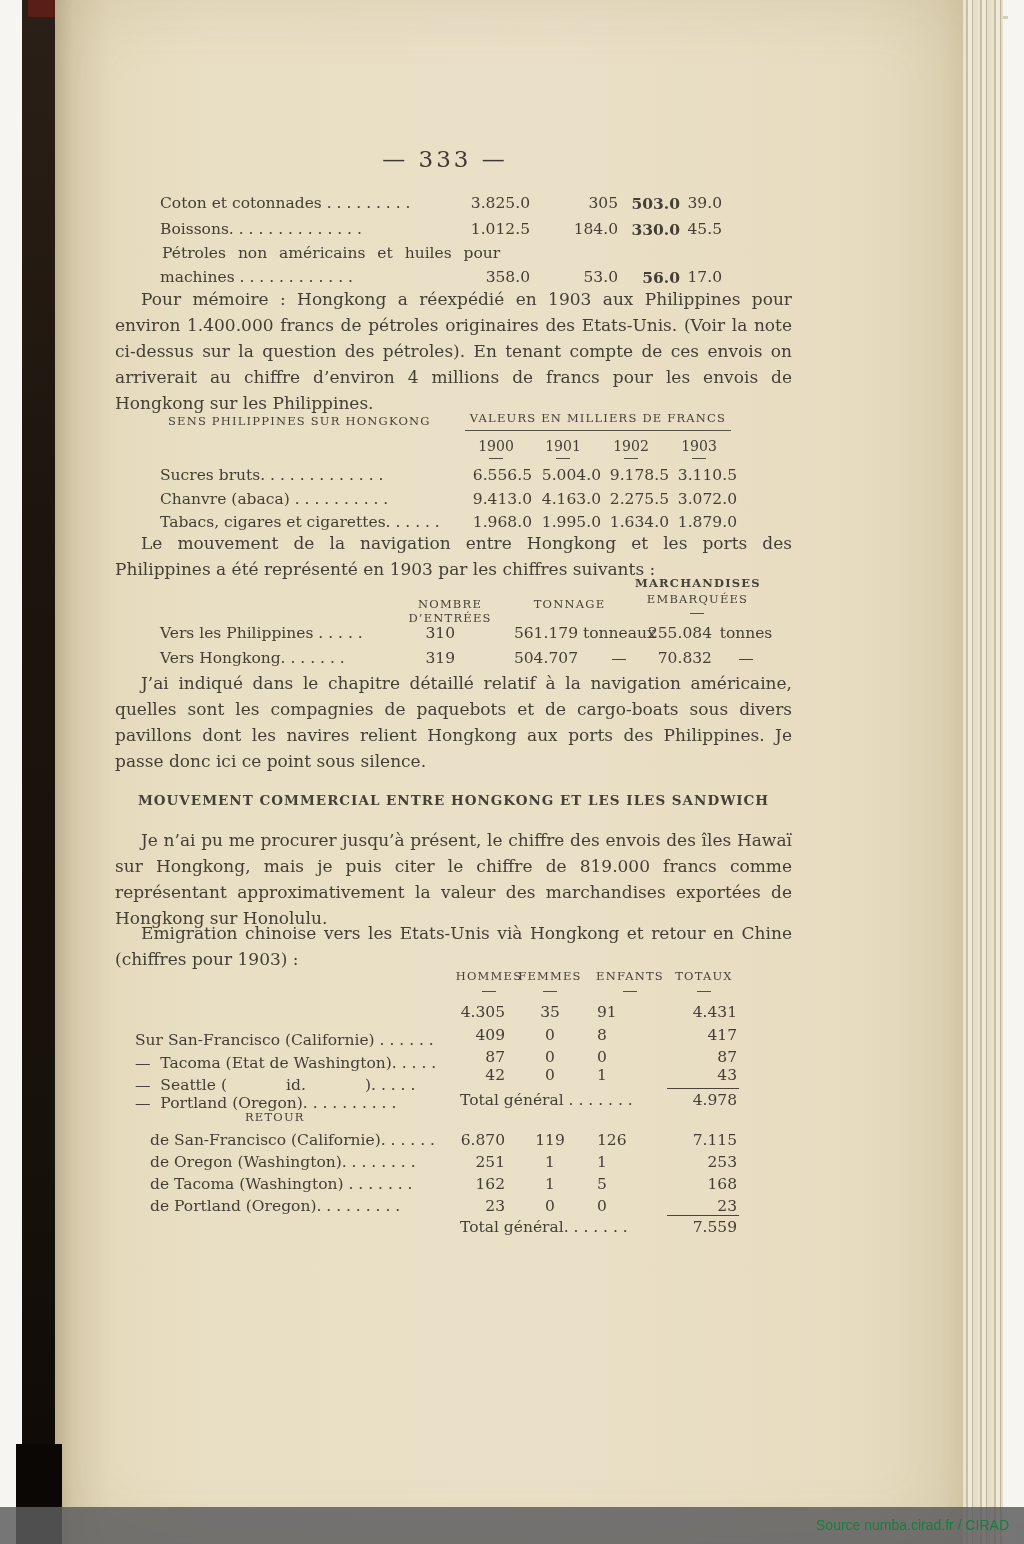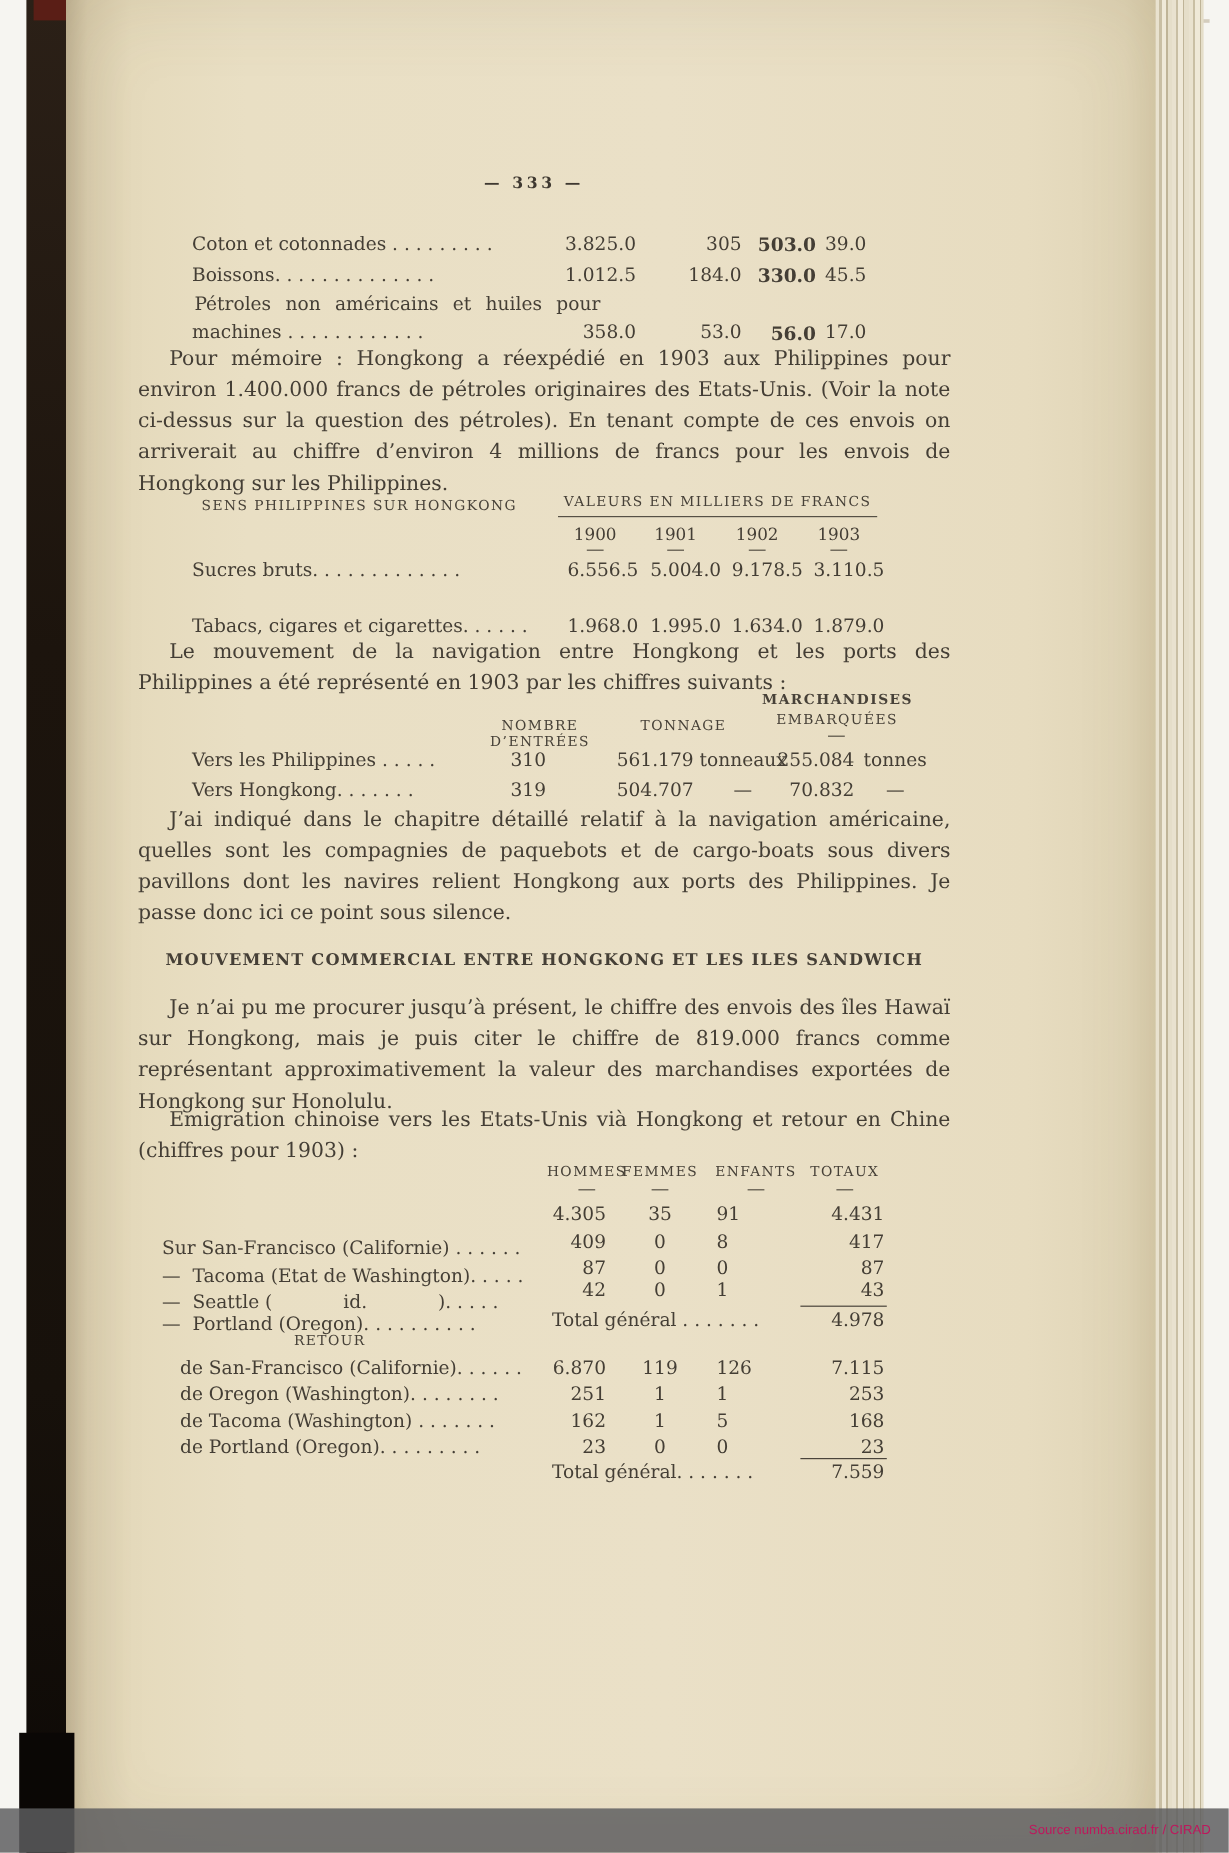--- a/index.html
+++ b/index.html
@@ -17,21 +17,21 @@
   .page-edges { position:absolute; left:963px; top:0; width:40px; height:100%;
     background:repeating-linear-gradient(90deg,#e9e2cf 0 3px,#c9bfa4 3px 5px,#efe9d8 5px 9px,#bfb497 9px 10px,#e5dec9 10px 14px); }
 
   
   .page { position:absolute; left:55px; top:0; width:910px; height:1544px; color:#443e35;
     background:linear-gradient(90deg,#c3b698 0,#d9cdae 18px,#e5dabc 55px,#e9dfc4 150px,#eae0c7 55%,#e7dcc0 88%,#e0d5b7 97%,#d8ccab 100%);
     box-shadow: inset 0 0 70px rgba(120,100,60,.14); }
   .grp { position:absolute; inset:0; }
 
   .pgnum { position:absolute; top:146px; left:300px; width:180px; text-align:center;
-    font-size:13px; letter-spacing:3px; color:#3f3931;font-weight:bold; }
+    font-size:23px; letter-spacing:3px; color:#3f3931; }
 
   
   .trow { position:absolute; left:0; width:750px; height:22px; font-size:15.5px; }
   .lbl { position:absolute; left:105px; white-space:pre; }
   .num { position:absolute; text-align:right; }
 
   
   .t1c1 { left:375px; width:100px; }
   .t1c2 { left:483px; width:80px; }
   .t1c3 { left:550px; width:75px;font-weight:bold; }
@@ -79,22 +79,22 @@
   .emh { left:380px; width:70px; }
   .emf { left:462px; width:66px; text-align:center; }
   .eme { left:542px; width:66px; text-align:left; }
   .emt { left:614px; width:68px; }
   .tot-lbl { position:absolute; left:405px; white-space:pre; }
   .sum-rule { position:absolute; left:612px; width:72px; border-top:1.5px solid #4a443b; }
   .retour-h { position:absolute; left:190px; top:1110px; }
 
   
   .footer { position:absolute; left:0; bottom:0; width:1024px; height:37px;
-    background:rgba(93,93,95,.84); color:#be185d; font-family:"Liberation Sans", sans-serif;
-    font-size:11px; line-height:37px; text-align:right; padding-right:15px; }
+    background:rgba(93,93,95,.84); color:#15803d; font-family:"Liberation Sans", sans-serif;
+    font-size:14px; line-height:37px; text-align:right; padding-right:15px; }
 </style>
 </head>
 <body>
 
 <div class="canvas">
   <div class="binding"></div>
   <div class="corner1"></div>
   <div class="corner2"></div>
   <div class="top-edge-line"></div>
 
@@ -141,20 +141,27 @@
       <div class="dash" style="left:501px; top:458px"></div>
       <div class="dash" style="left:569px; top:458px"></div>
       <div class="dash" style="left:637px; top:458px"></div>
       <div class="trow" style="top:466px">
         <span class="lbl">Sucres bruts. . . . . . . . . . . . .</span>
         <span class="num p1">6.556.5</span>
         <span class="num p2">5.004.0</span>
         <span class="num p3">9.178.5</span>
         <span class="num p4">3.110.5</span>
       </div>
+      <div class="trow" style="top:490px">
+        <span class="lbl">Chanvre (abaca) . . . . . . . . . .</span>
+        <span class="num p1">9.413.0</span>
+        <span class="num p2">4.163.0</span>
+        <span class="num p3">2.275.5</span>
+        <span class="num p4">3.072.0</span>
+      </div>
       <div class="trow" style="top:513px">
         <span class="lbl">Tabacs, cigares et cigarettes. . . . . .</span>
         <span class="num p1">1.968.0</span>
         <span class="num p2">1.995.0</span>
         <span class="num p3">1.634.0</span>
         <span class="num p4">1.879.0</span>
       </div>
     </div>
 
     <div class="para" style="top:530px">Le mouvement de la navigation entre Hongkong et les ports des Philippines a été représenté en 1903 par les chiffres suivants :</div>

